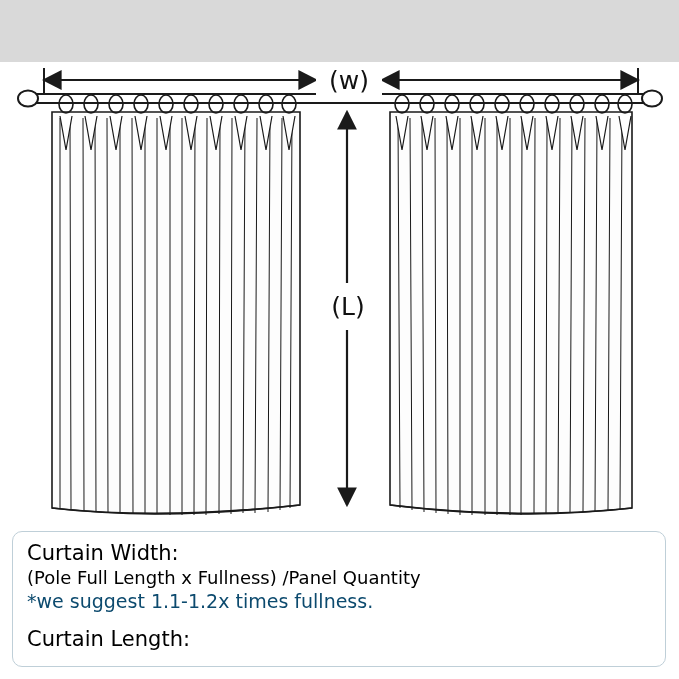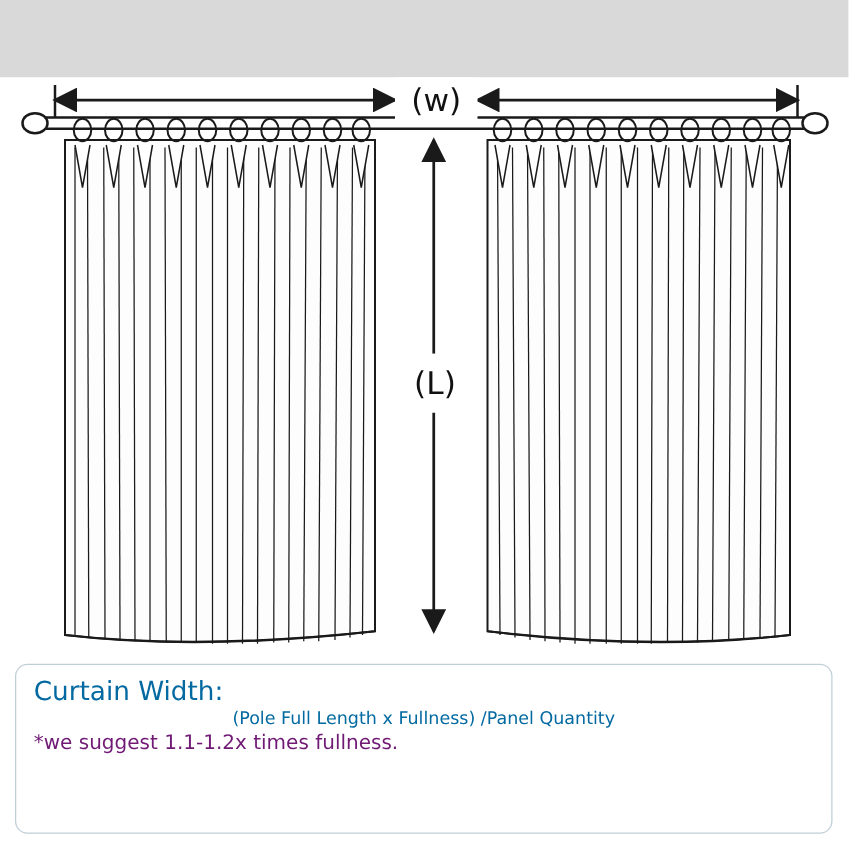--- a/index.html
+++ b/index.html
@@ -56,37 +56,36 @@
     top: 531px;
     width: 654px;
     height: 136px;
     border: 1.5px solid #bfcfd8;
     border-radius: 10px;
     background: #ffffff;
     box-sizing: border-box;
     padding: 9px 14px 0 14px;
   }
   .info-line {
-    color: #0369a1;
+    color: #000000;
     font-family: "DejaVu Sans", sans-serif;
     line-height: 1.18;
     white-space: nowrap;
   }
   .line-head {
     font-size: 21px;
     margin-bottom: 1px;
   }
   .line-sub {
-    font-size: 14px;
+    font-size: 18px;
     margin-bottom: 2px;
-    text-align: center;
   }
   .line-note {
-    font-size: 16px;
-    color: #701a75;
+    font-size: 19px;
+    color: #0c4a6e;
     margin-bottom: 15px;
   }
 </style>
 </head>
 <body>
 
 <div id="page">
 
   <div class="title-bar">
     <span class="title-text">HOW TO MEASURE—Pinch Pleat</span>
@@ -241,15 +240,16 @@
   </div>
 
   <div style="position:absolute; left:320px; top:283px; width:56px; height:47px; display:flex; align-items:center; justify-content:center; background:#ffffff;">
     <span style="font-size:25px; color:#111;">(L)</span>
   </div>
 
   <div class="info-panel">
     <div class="info-line line-head">Curtain Width:</div>
     <div class="info-line line-sub">(Pole Full Length x Fullness) /Panel Quantity</div>
     <div class="info-line line-note">*we suggest 1.1-1.2x times fullness.</div>
+    <div class="info-line line-head">Curtain Length:</div>
   </div>
 
 </div>
 
 </body></html>

